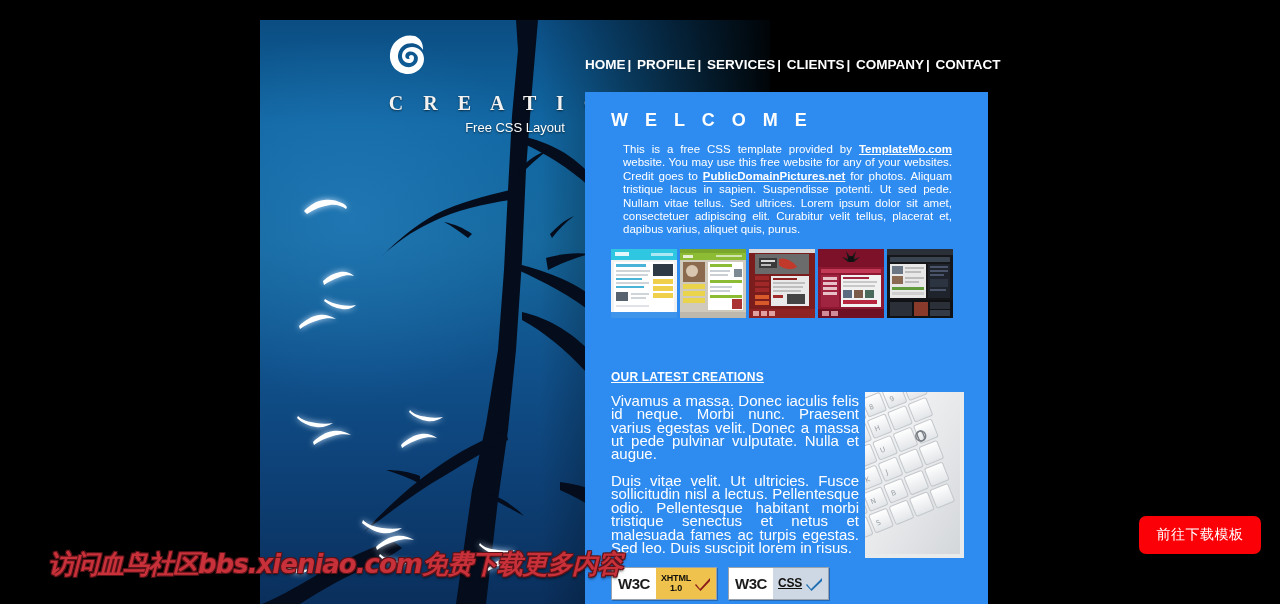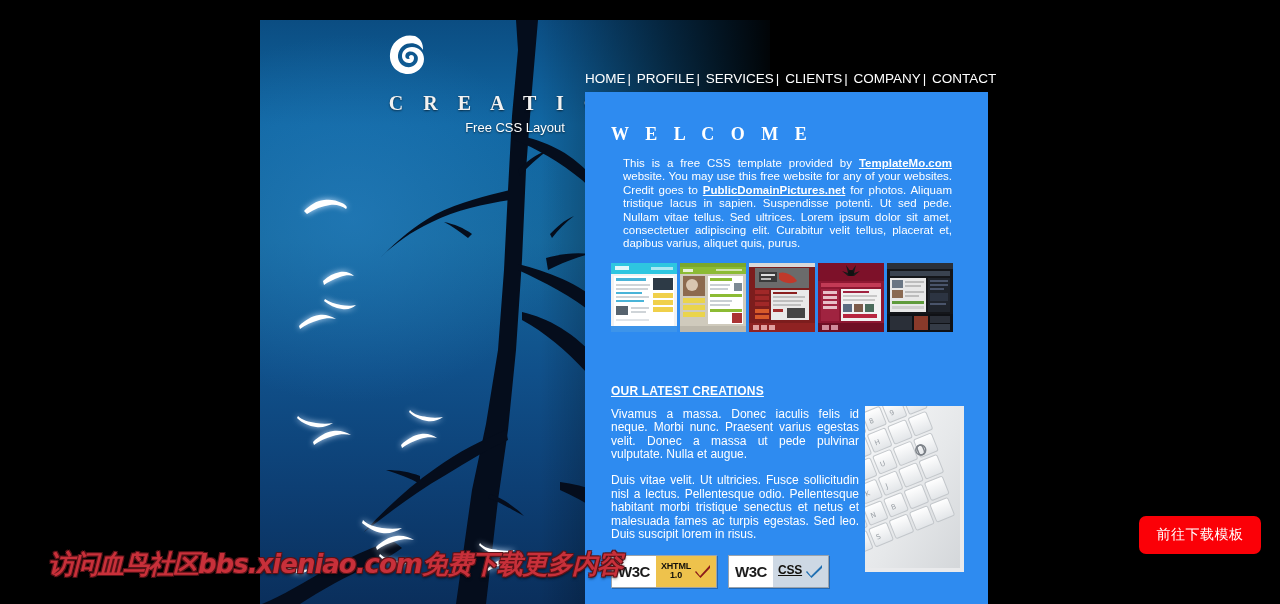--- a/index.html
+++ b/index.html
@@ -41,35 +41,35 @@
     text-shadow:0 1px 2px rgba(0,0,0,.6);
   }
   #brand-sub{
     position:absolute;left:260px;top:120px;width:510px;
     text-align:center;color:#ffffff;font-size:13px;z-index:6;
     text-shadow:0 1px 2px rgba(0,0,0,.6);
   }
 
   
   #nav{
-    position:absolute;left:585px;top:71px;width:403px;height:20px;
-    text-align:right;color:#fff;font-size:13.5px;white-space:nowrap;z-index:8;
+    position:absolute;left:585px;top:57px;width:403px;height:20px;
+    text-align:right;color:#fff;font-size:13.5px;white-space:nowrap;z-index:8;font-weight:bold;
   }
   #nav a{color:#fff;text-decoration:none;}
   #nav .sep{color:#fff;padding:0 2px;}
 
   
   #panel{
     position:absolute;left:585px;top:92px;width:403px;height:512px;
     background:#2e8bf0;z-index:7;overflow:hidden;
   }
   #panel-inner{padding:18px 24px 0 26px;}
   h2.welcome{
-    margin:14px 0 12px 0;color:#ffffff;
-    font-family:Liberation Serif, serif;
+    margin:0 0 12px 0;color:#ffffff;
+    font-family:Liberation Sans, sans-serif;
     font-size:18px;letter-spacing:6px;font-weight:bold;
   }
   p.body{
     margin:12px;color:#ffffff;font-size:11.5px;line-height:13.4px;
     text-align:justify;
   }
   p.body a{color:#ffffff;text-decoration:underline;font-weight:bold;}
 
   
   #thumbs{
@@ -78,21 +78,21 @@
   .thumb{width:66px;height:69px;overflow:hidden;position:relative;background:#fff;}
   .thumb svg{display:block;}
 
   
   h3.latest{
     margin:52px 0 10px 0;color:#ffffff;font-size:12px;font-weight:bold;
     letter-spacing:.2px;text-decoration:underline;
   }
   #latest-wrap{position:relative;}
   #latest-text{width:248px;}
-  #latest-text p{margin:0 0 13px 0;color:#fff;font-size:12px;line-height:13.4px;text-align:justify;}
+  #latest-text p{margin:0 0 13px 0;color:#fff;font-size:15px;line-height:13.4px;text-align:justify;}
   #keyboard{
     position:absolute;right:-2px;top:-4px;width:99px;height:166px;
     border:2px solid #2e8bf0;overflow:hidden;background:#e9eaec;
   }
 
   
   #badges{display:flex;gap:11px;margin-top:6px;}
   .badge{height:31px;display:flex;border:1px solid #9aa3ad;box-shadow:1px 1px 0 rgba(0,0,0,.25);}
   .badge .w3c{
     background:#fff;width:44px;display:flex;align-items:center;justify-content:center;

